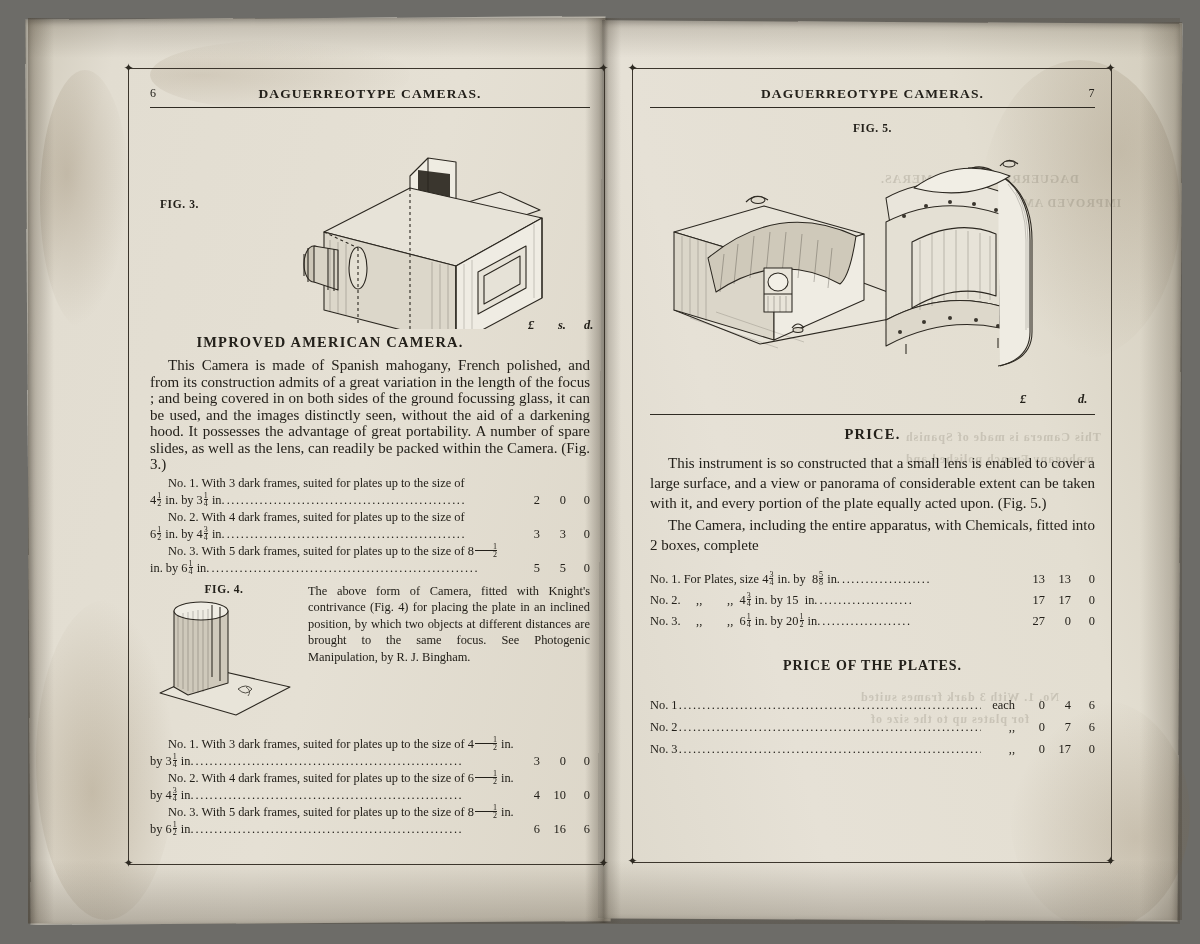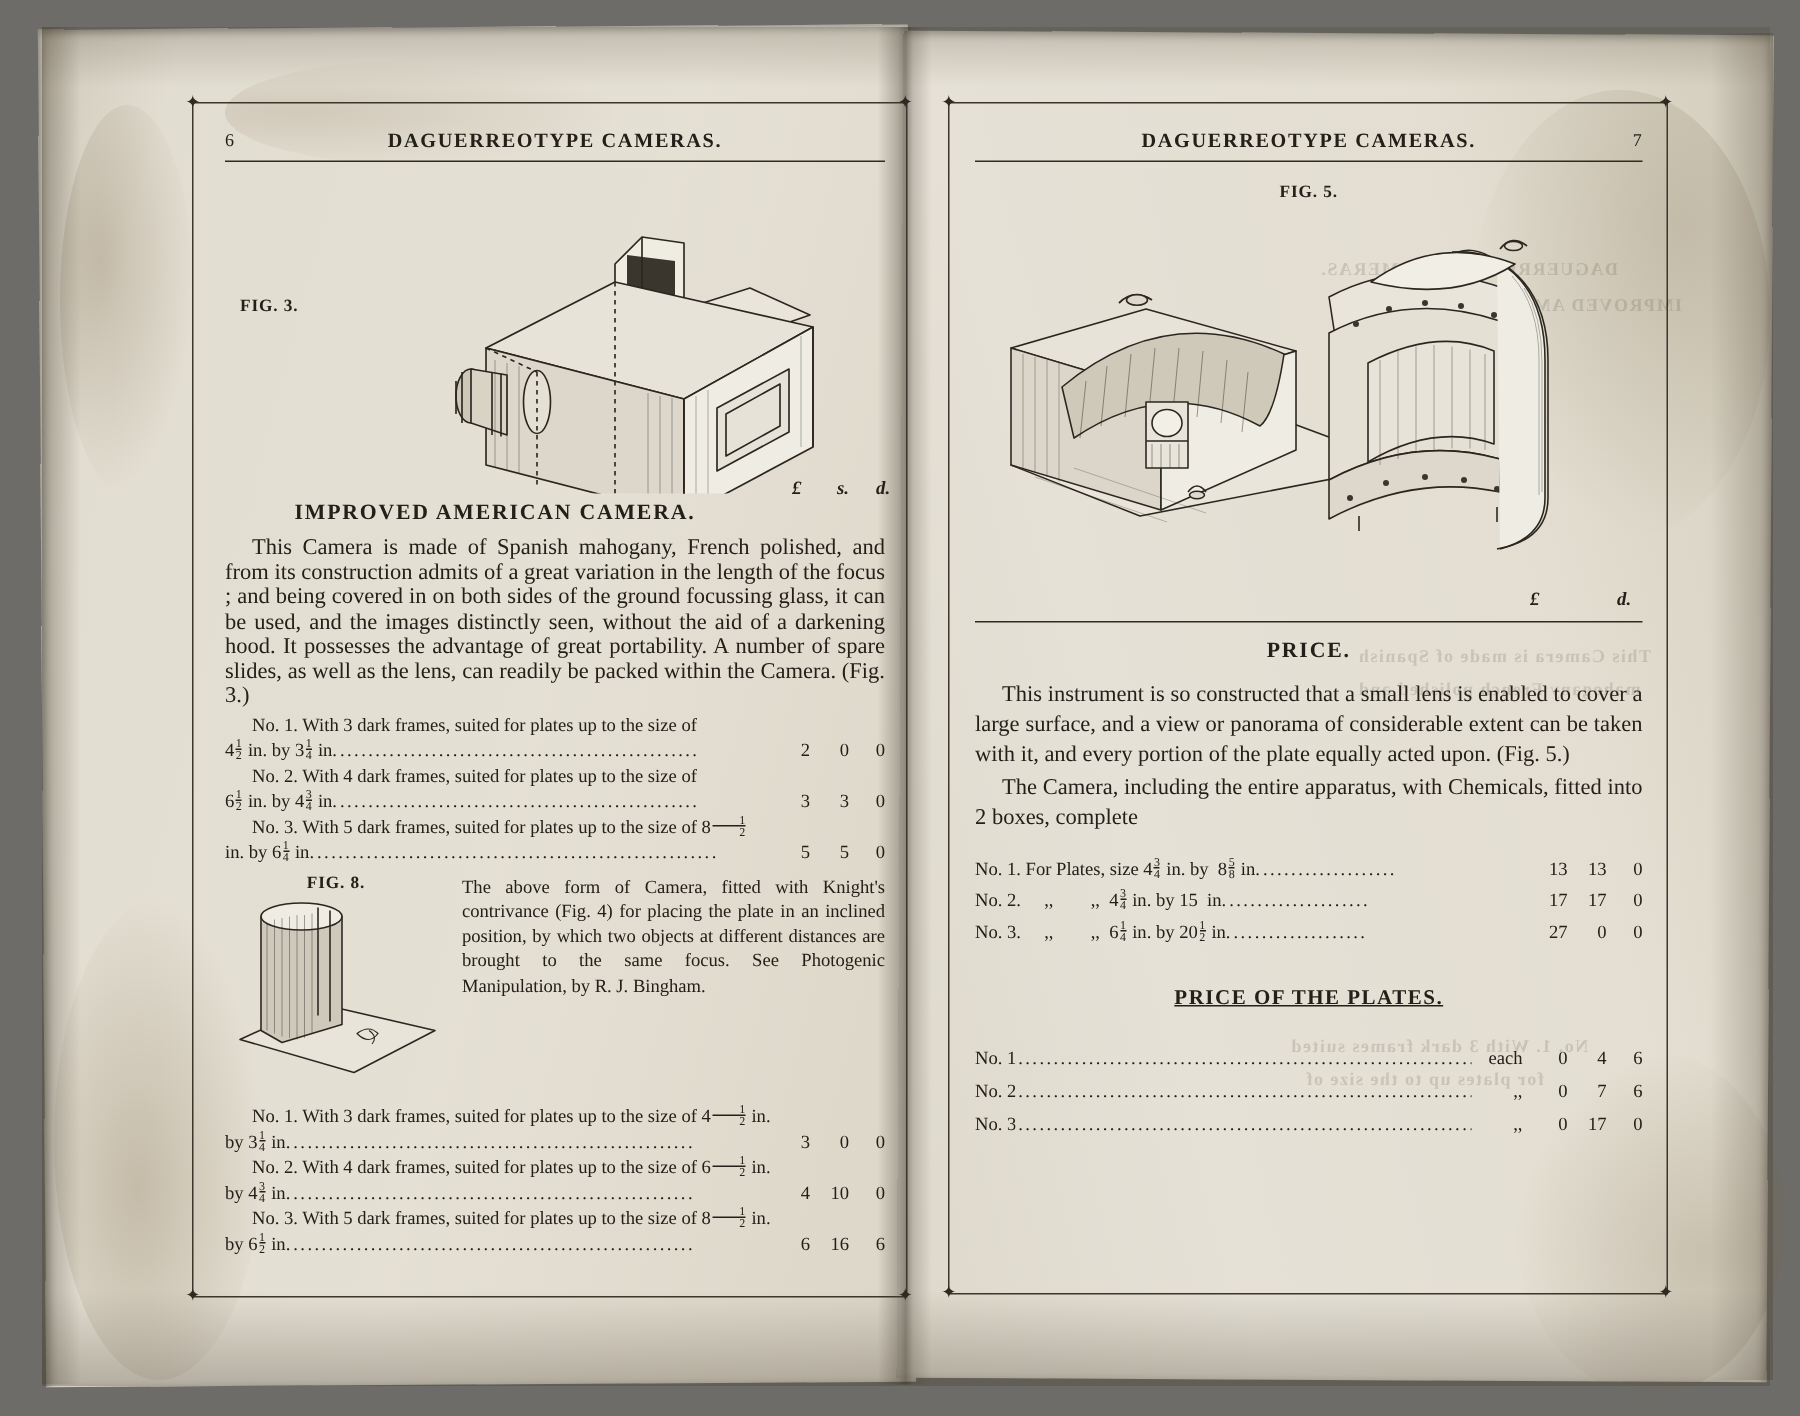--- a/index.html
+++ b/index.html
@@ -183,21 +183,20 @@
     font-size: 12.4px;
     line-height: 16.5px;
     text-align: justify;
   }
   .sub-center {
     text-align: center;
     font-weight: bold;
     font-size: 14px;
     letter-spacing: 1px;
     margin-top: 2px;
-    text-decoration: underline;
   }
   .edge-shadow {
     position: absolute;
     pointer-events: none;
   }
   .ghost {
     position: absolute;
     color: rgba(80,70,55,.18);
     font-family: "Liberation Serif", serif;
     font-weight: bold;
@@ -340,21 +339,21 @@
           <span class="txt">in. by 6<span class="frac"><i>1</i><i class="den">4</i></span> in.</span>
           <span class="leader">.........................................................</span>
           <span class="cell c-l">5</span>
           <span class="cell c-s">5</span>
           <span class="cell c-d">0</span>
         </div>
       </div>
 
       <div class="wrap-block">
         <div class="wrap-fig">
-          <div class="fig-label" style="text-align:center;margin-bottom:2px;">FIG. 8.</div>
+          <div class="fig-label" style="text-align:center;margin-bottom:2px;">FIG. 4.</div>
           <svg width="148" height="128" viewBox="0 0 148 128" xmlns="http://www.w3.org/2000/svg">
             <g fill="none" stroke="#2b2720" stroke-width="1.05" stroke-linejoin="round">
 
               <path d="M10 96 L62 72 L140 90 L86 118 Z" fill="#e8e4d9"></path>
 
               <path d="M24 14 L62 6 L78 14 L78 86 L38 98 L24 90 Z" fill="#cfc9bb"></path>
 
               <ellipse cx="51" cy="14" rx="27" ry="9" fill="#efece3"></ellipse>
 
               <path d="M62 8 L62 80"></path>

